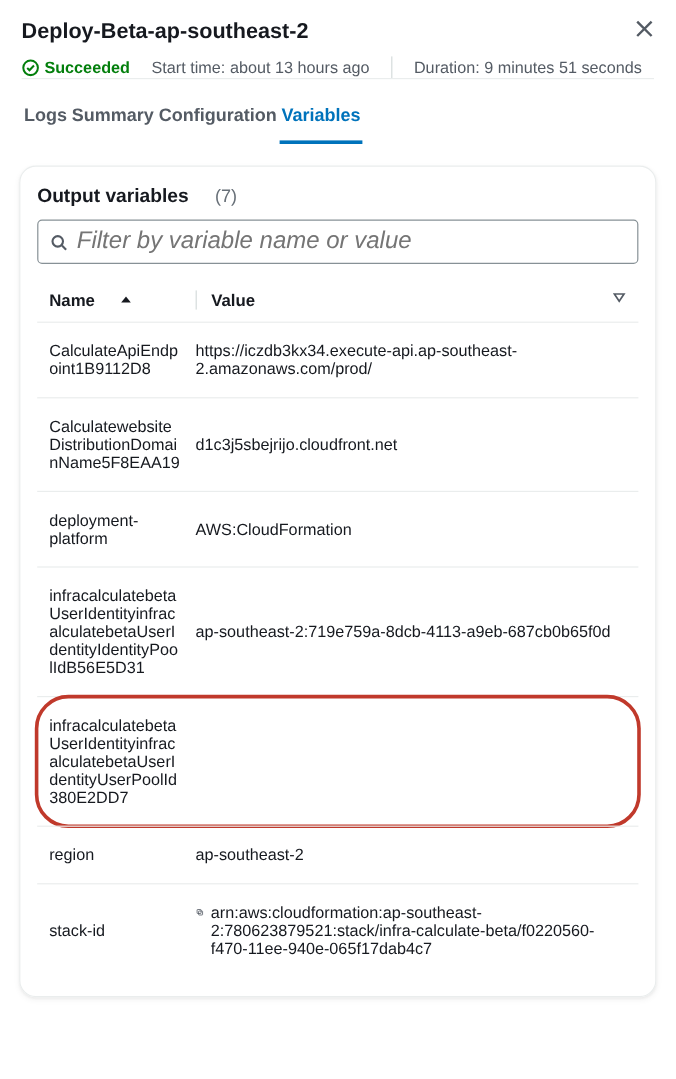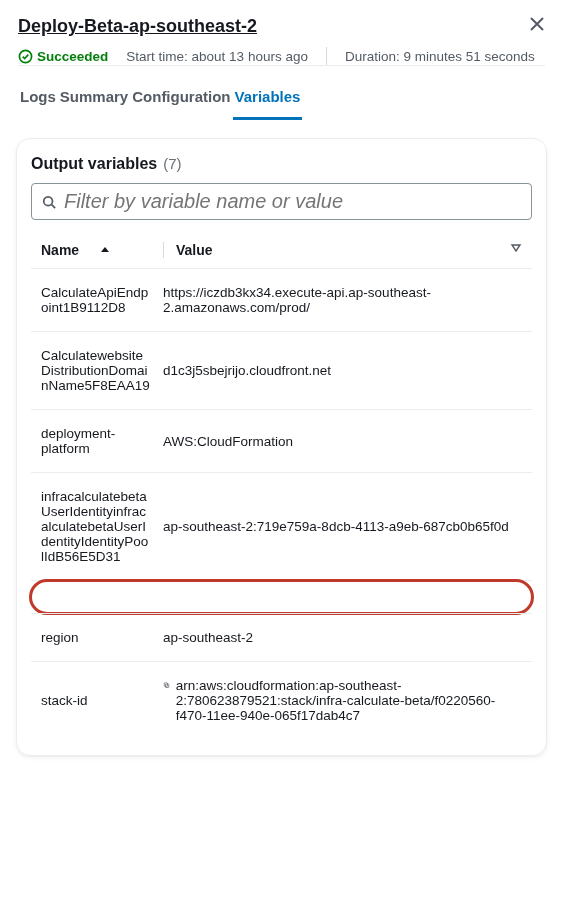--- a/index.html
+++ b/index.html
@@ -13,21 +13,20 @@
     .panel { padding: 16px 18px 0 18px; }
     .header-row {
       display: flex;
       justify-content: space-between;
       align-items: flex-start;
     }
     .title {
       font-size: 18px;
       font-weight: 700;
       color: #16191f;
-      text-decoration: underline;
     }
     .close-icon {
       width: 16px; height: 16px;
       stroke: #545b64;
       stroke-width: 2;
       cursor: pointer;
     }
     .status-row {
       display: flex;
       align-items: center;
@@ -69,21 +68,21 @@
     .card {
       margin: 18px 16px 24px 16px;
       border: 1px solid #eaeded;
       border-radius: 14px;
       box-shadow: 0 1px 2px rgba(0,0,0,0.04), 0 2px 5px rgba(0,0,0,0.05);
       padding: 16px 14px 16px 14px;
     }
     .card-title-row {
       display: flex;
       align-items: baseline;
-      gap: 6px;
+      gap: 22px;
       margin-bottom: 10px;
     }
     .card-title { font-size: 16px; font-weight: 700; }
     .count { color: #687078; font-weight: 400; font-size: 15px; }
     .filter-box {
       display: flex;
       align-items: center;
       gap: 8px;
       border: 1px solid #879196;
       border-radius: 4px;
@@ -232,20 +231,21 @@
       </div>
       <div class="row">
         <div class="name-cell">deployment-platform</div>
         <div class="value-cell">AWS:CloudFormation</div>
       </div>
       <div class="row">
         <div class="name-cell">infracalculatebetaUserIdentityinfracalculatebetaUserIdentityIdentityPoolIdB56E5D31</div>
         <div class="value-cell">ap-southeast-2:719e759a-8dcb-4113-a9eb-687cb0b65f0d</div>
       </div>
       <div class="row">
+        <div class="name-cell">infracalculatebetaUserIdentityinfracalculatebetaUserIdentityUserPoolId380E2DD7</div>
         <div class="highlight"></div>
       </div>
       <div class="row">
         <div class="name-cell">region</div>
         <div class="value-cell">ap-southeast-2</div>
       </div>
       <div class="row">
         <div class="name-cell">stack-id</div>
         <div class="value-cell">
           <div class="value-with-icon">

